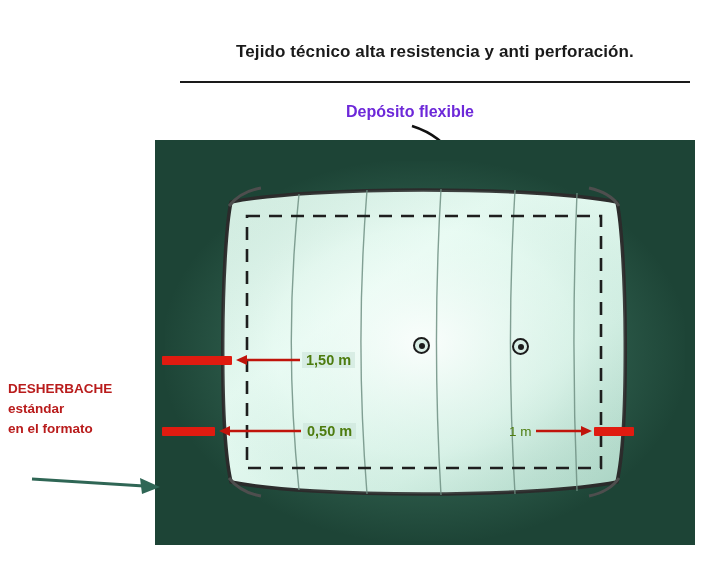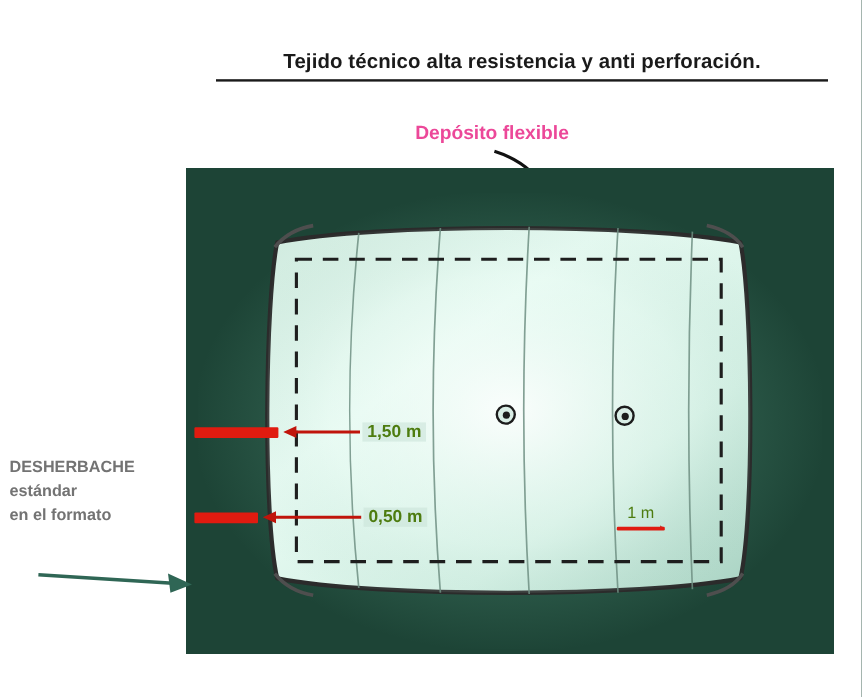--- a/index.html
+++ b/index.html
@@ -25,32 +25,32 @@
   .title-main {
     position: absolute;
     left: 180px;
     top: 42px;
     width: 510px;
     text-align: center;
     font-size: 17px;
     font-weight: bold;
     color: #1a1a1a;
     border-bottom: 2px solid #1a1a1a;
-    padding-bottom: 4px;
+    padding-bottom: 19px;
     letter-spacing: 0.1px;
   }
   .title-sub {
     position: absolute;
     left: 250px;
     top: 103px;
     width: 320px;
     text-align: center;
     font-size: 16px;
     font-weight: bold;
-    color: #ec4899;
+    color: #6d28d9;
   }
 
   
   .panel {
     position: absolute;
     left: 155px;
     top: 140px;
     width: 540px;
     height: 405px;
     background: #1d4436;
@@ -114,21 +114,21 @@
   }
 
   
   .side-caption {
     position: absolute;
     left: 8px;
     top: 379px;
     width: 140px;
     font-size: 13.5px;
     font-weight: bold;
-    color: #737373;
+    color: #b91c1c;
     line-height: 20px;
   }
   .side-caption .l1 { text-transform: uppercase; }
 
   
   .valve {
     position: absolute;
     width: 17px;
     height: 17px;
     border-radius: 50%;
@@ -219,21 +219,21 @@
 
   <div class="meas" style="left:162px; top:420px;">
     <div class="redbar" style="width:53px;"></div>
     <svg width="84" height="16" style="margin-left:4px;">
       <line x1="8" y1="8" x2="82" y2="8" stroke="#c0140b" stroke-width="2.4"></line>
       <path d="M0,8 L11,3 L11,13 Z" fill="#c0140b"></path>
     </svg>
     <span class="meas-label">0,50 m</span>
   </div>
 
-  <div class="meas" style="left:505px; top:420px;flex-direction:column;">
+  <div class="meas" style="left:505px; top:420px;">
     <span class="meas-label plain">1 m</span>
     <svg width="56" height="16" style="margin-right:2px;">
       <line x1="0" y1="8" x2="48" y2="8" stroke="#c0140b" stroke-width="2.4"></line>
       <path d="M56,8 L45,3 L45,13 Z" fill="#c0140b"></path>
     </svg>
     <div class="redbar" style="width:40px;"></div>
   </div>
 
   <div class="side-caption">
     <div class="l1">DESHERBACHE</div>

